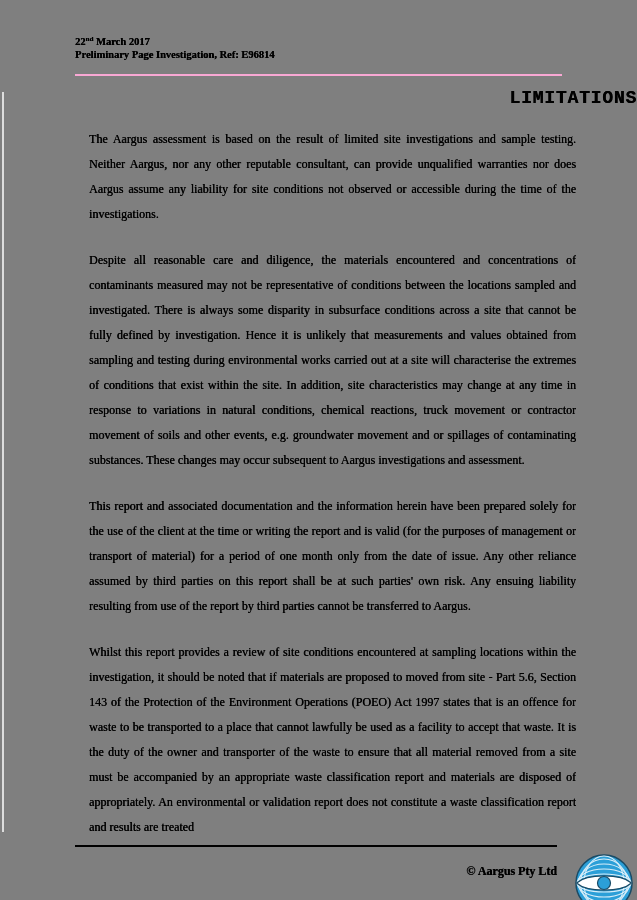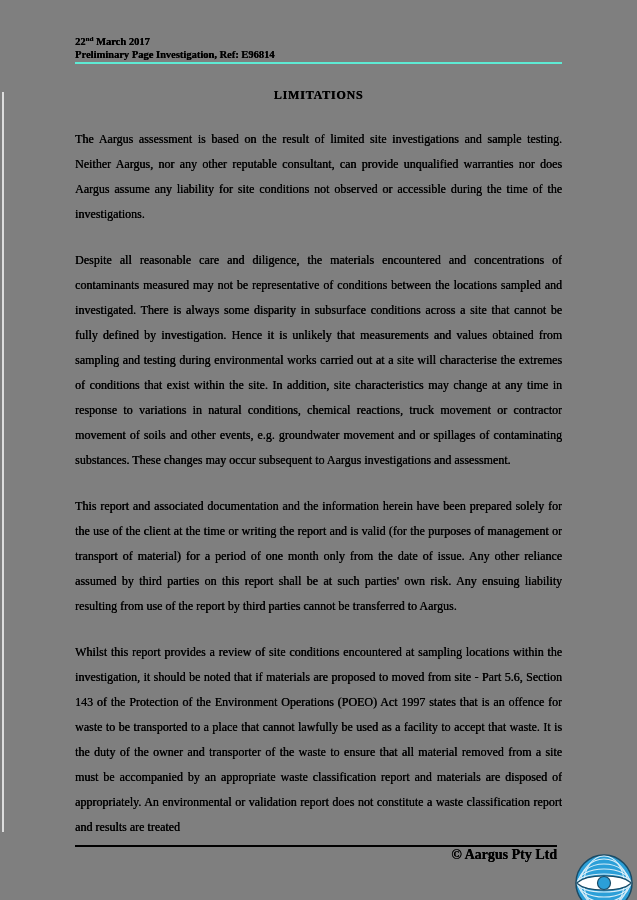--- a/index.html
+++ b/index.html
@@ -27,68 +27,69 @@
     opacity: 0.85;
   }
   .doc-header {
     position: absolute;
     left: 75px;
     top: 35px;
     width: 487px;
     font-size: 10.5px;
     font-weight: bold;
     line-height: 13px;
-    padding-bottom: 1px;
-    border-bottom: 2px solid #5eead4;
+    padding-bottom: 13px;
+    border-bottom: 2px solid #f9a8d4;
     text-shadow: 0.3px 0 currentColor;
   }
   .doc-header .sup {
     font-size: 7px;
     vertical-align: super;
     line-height: 0;
   }
   .header-row3 {
     display: flex;
     justify-content: space-between;
   }
   .doc-title {
     position: absolute;
     top: 88px;
     left: 0;
     width: 100%;
-    text-align: center;
-    font-size: 12px;
+    text-align: right;
+    font-size: 18px;
     font-weight: bold;
     letter-spacing: 0.8px;
     text-shadow: 0.4px 0 currentColor;
+    font-family: Liberation Mono, monospace;
   }
   .doc-body {
     position: absolute;
-    left: 75px;
+    left: 89px;
     top: 127px;
     width: 487px;
     height: 708px;
     overflow: hidden;
     font-size: 12px;
     line-height: 25px;
     text-align: justify;
     text-shadow: 0.35px 0 currentColor;
   }
   .doc-body p {
     margin: 0 0 21px 0;
   }
   .doc-footer {
     position: absolute;
     left: 75px;
     top: 845px;
     width: 482px;
     border-top: 2.5px solid #000;
-    padding-top: 0;
+    padding-top: 17px;
     text-align: right;
-    font-size: 14px;
+    font-size: 12px;
     font-weight: bold;
     text-shadow: 0.3px 0 currentColor;
     font-family: Liberation Serif, serif;
   }
   .logo-block {
     position: absolute;
     left: 571px;
     top: 852px;
     width: 66px;
     text-align: center;

